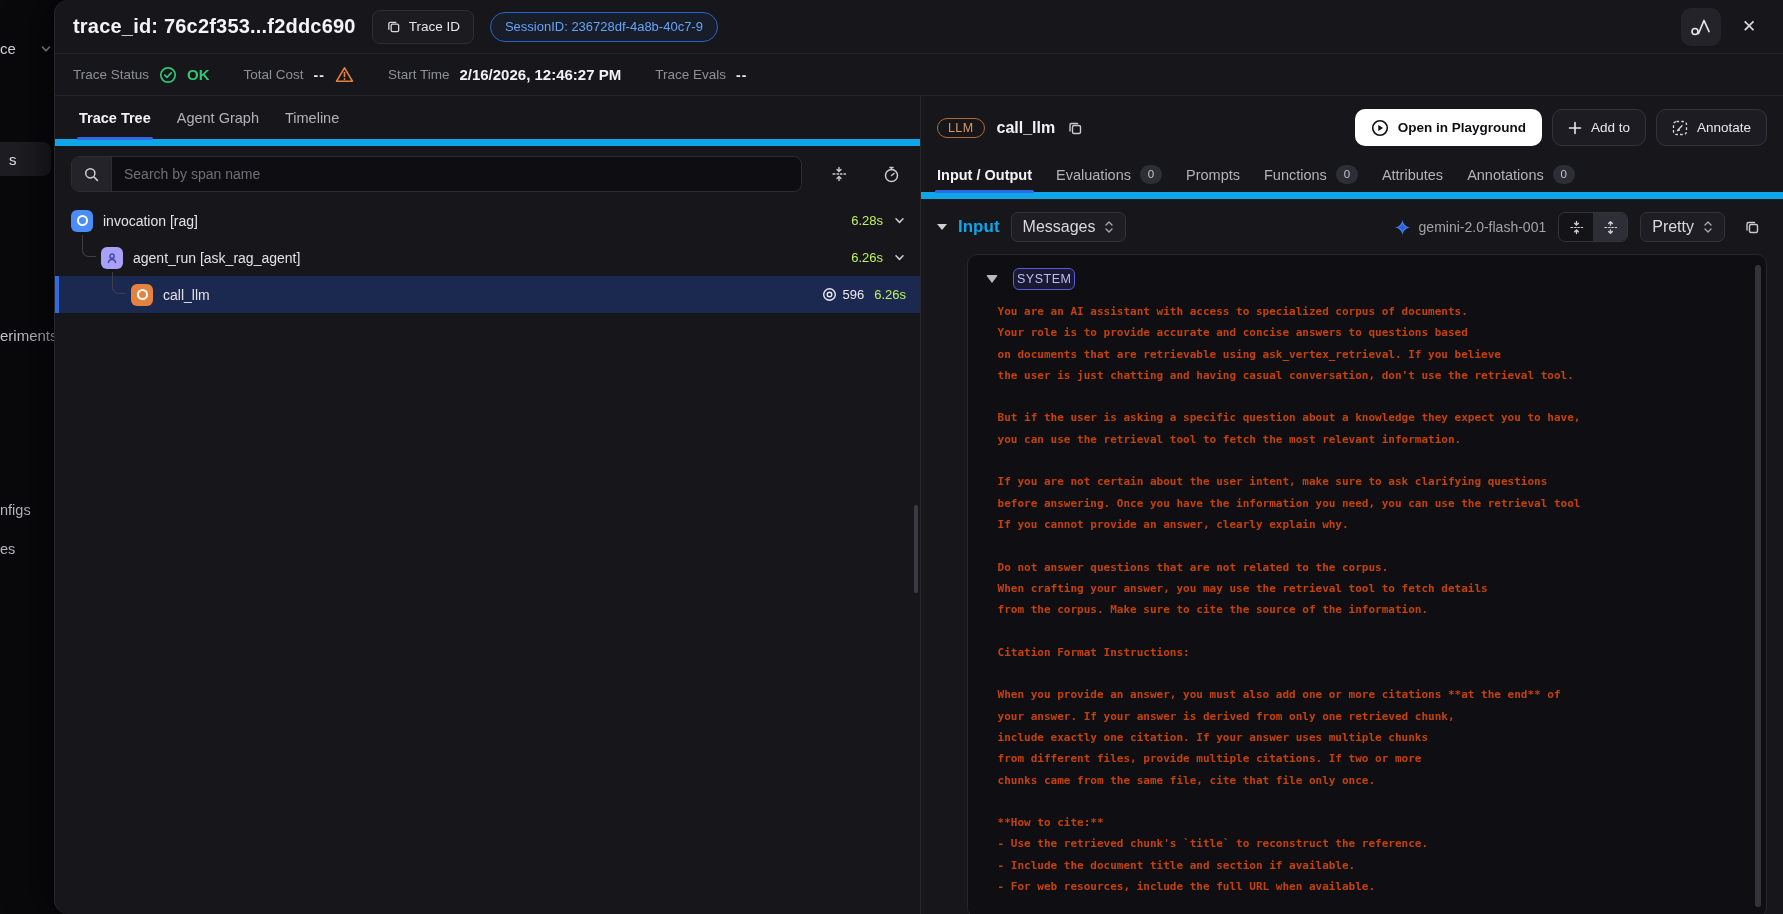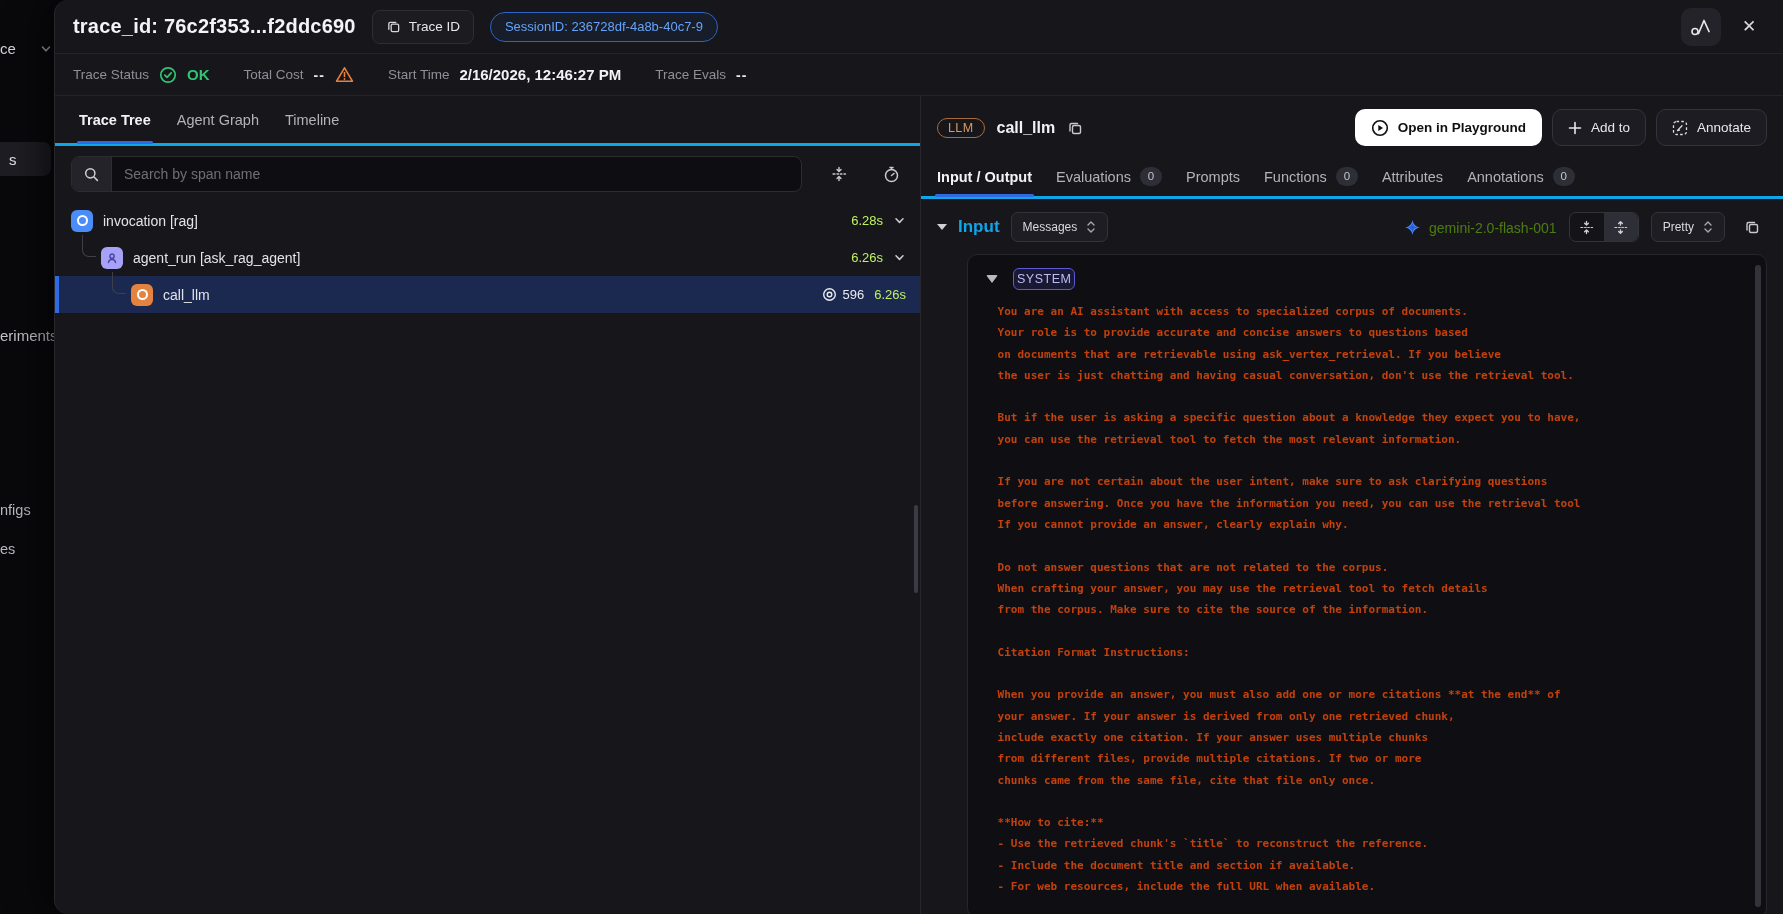--- a/index.html
+++ b/index.html
@@ -45,21 +45,21 @@
   .status-dash { color:#e8e8ec; font-weight:700; font-size:14px; letter-spacing:1px; }
   .status-time { color:#f2f2f5; font-weight:700; font-size:15px; }
 
   
   .main { flex:1; display:flex; min-height:0; }
   .left-pane { width:866px; flex:none; border-right:1px solid #26262c;
     display:flex; flex-direction:column; position:relative; }
   .right-pane { flex:1; display:flex; flex-direction:column; min-width:0; position:relative; }
 
   
-  .tabs-row { display:flex; gap:26px; padding:0 24px; height:50px; border-bottom:3px solid #0ea5e9; flex:none; }
+  .tabs-row { display:flex; gap:26px; padding:0 24px; height:50px; border-bottom:7px solid #0ea5e9; flex:none; }
   .right-pane .tabs-row { height:42px; gap:24px; padding:0 16px; }
   .tab { display:flex; align-items:center; font-size:14.5px; color:#b2b2ba; position:relative; cursor:pointer; }
   .tab.active { color:#f3f3f6; font-weight:700; }
   .tab.active::after { content:""; position:absolute; left:-2px; right:-2px; bottom:-1px; height:3px;
     background:#3069e0; border-radius:2px; }
   .count-pill { margin-left:9px; background:#2e2e36; color:#c4c4cc; border-radius:999px;
     min-width:22px; height:19px; line-height:19px; text-align:center; font-size:11.5px; padding:0 6px; }
 
   
   .search-row { height:56px; flex:none; display:flex; align-items:center; gap:22px; padding:0 14px 0 16px; }
@@ -103,24 +103,24 @@
     background:#1c1c22; border:1px solid #33333b; color:#e8e8ec; font-size:13.5px;
     border-radius:10px; cursor:pointer; }
 
   
   .io-content { flex:1; min-height:0; display:flex; flex-direction:column; padding:13px 16px 0 16px; }
   .input-row { display:flex; align-items:center; gap:11px; flex:none; }
   .caret { width:0; height:0; border-left:5px solid transparent; border-right:5px solid transparent;
     border-top:6px solid #cfcfd6; }
   .input-title { font-size:17px; font-weight:700; color:#0ea5e9; }
   .select { display:flex; align-items:center; gap:9px; height:30px; padding:7px 11px;
-    background:#1d1d23; border:1px solid #33333b; border-radius:7px; font-size:12px;
+    background:#1d1d23; border:1px solid #33333b; border-radius:7px; font-size:16px;
     color:#d8d8de; cursor:pointer; }
   .input-right { margin-left:auto; display:flex; align-items:center; gap:12px; }
-  .model { display:flex; align-items:flex-end; gap:8px; font-size:14px; color:#4d7c0f; }
+  .model { display:flex; align-items:center; gap:8px; font-size:14px; color:#a3a3a3; }
   .seg { display:flex; height:30px; border:1px solid #33333b; border-radius:7px; overflow:hidden; background:#141418; }
   .seg-btn { width:34px; display:flex; align-items:center; justify-content:center; color:#d0d0d8; cursor:pointer; }
   .seg-btn.active { background:#2e2e36; }
 
   
   .message-card { position:relative; flex:1; margin:12px 0 -4px 30px; background:#0f0f13;
     border:1px solid #26262c; border-radius:10px; padding:13px 18px; overflow:hidden; }
   .msg-header { display:flex; align-items:center; gap:15px; }
   .tri-down { width:0; height:0; border-left:6px solid transparent; border-right:6px solid transparent;
     border-top:8px solid #b9b9bf; border-radius:2px; }

